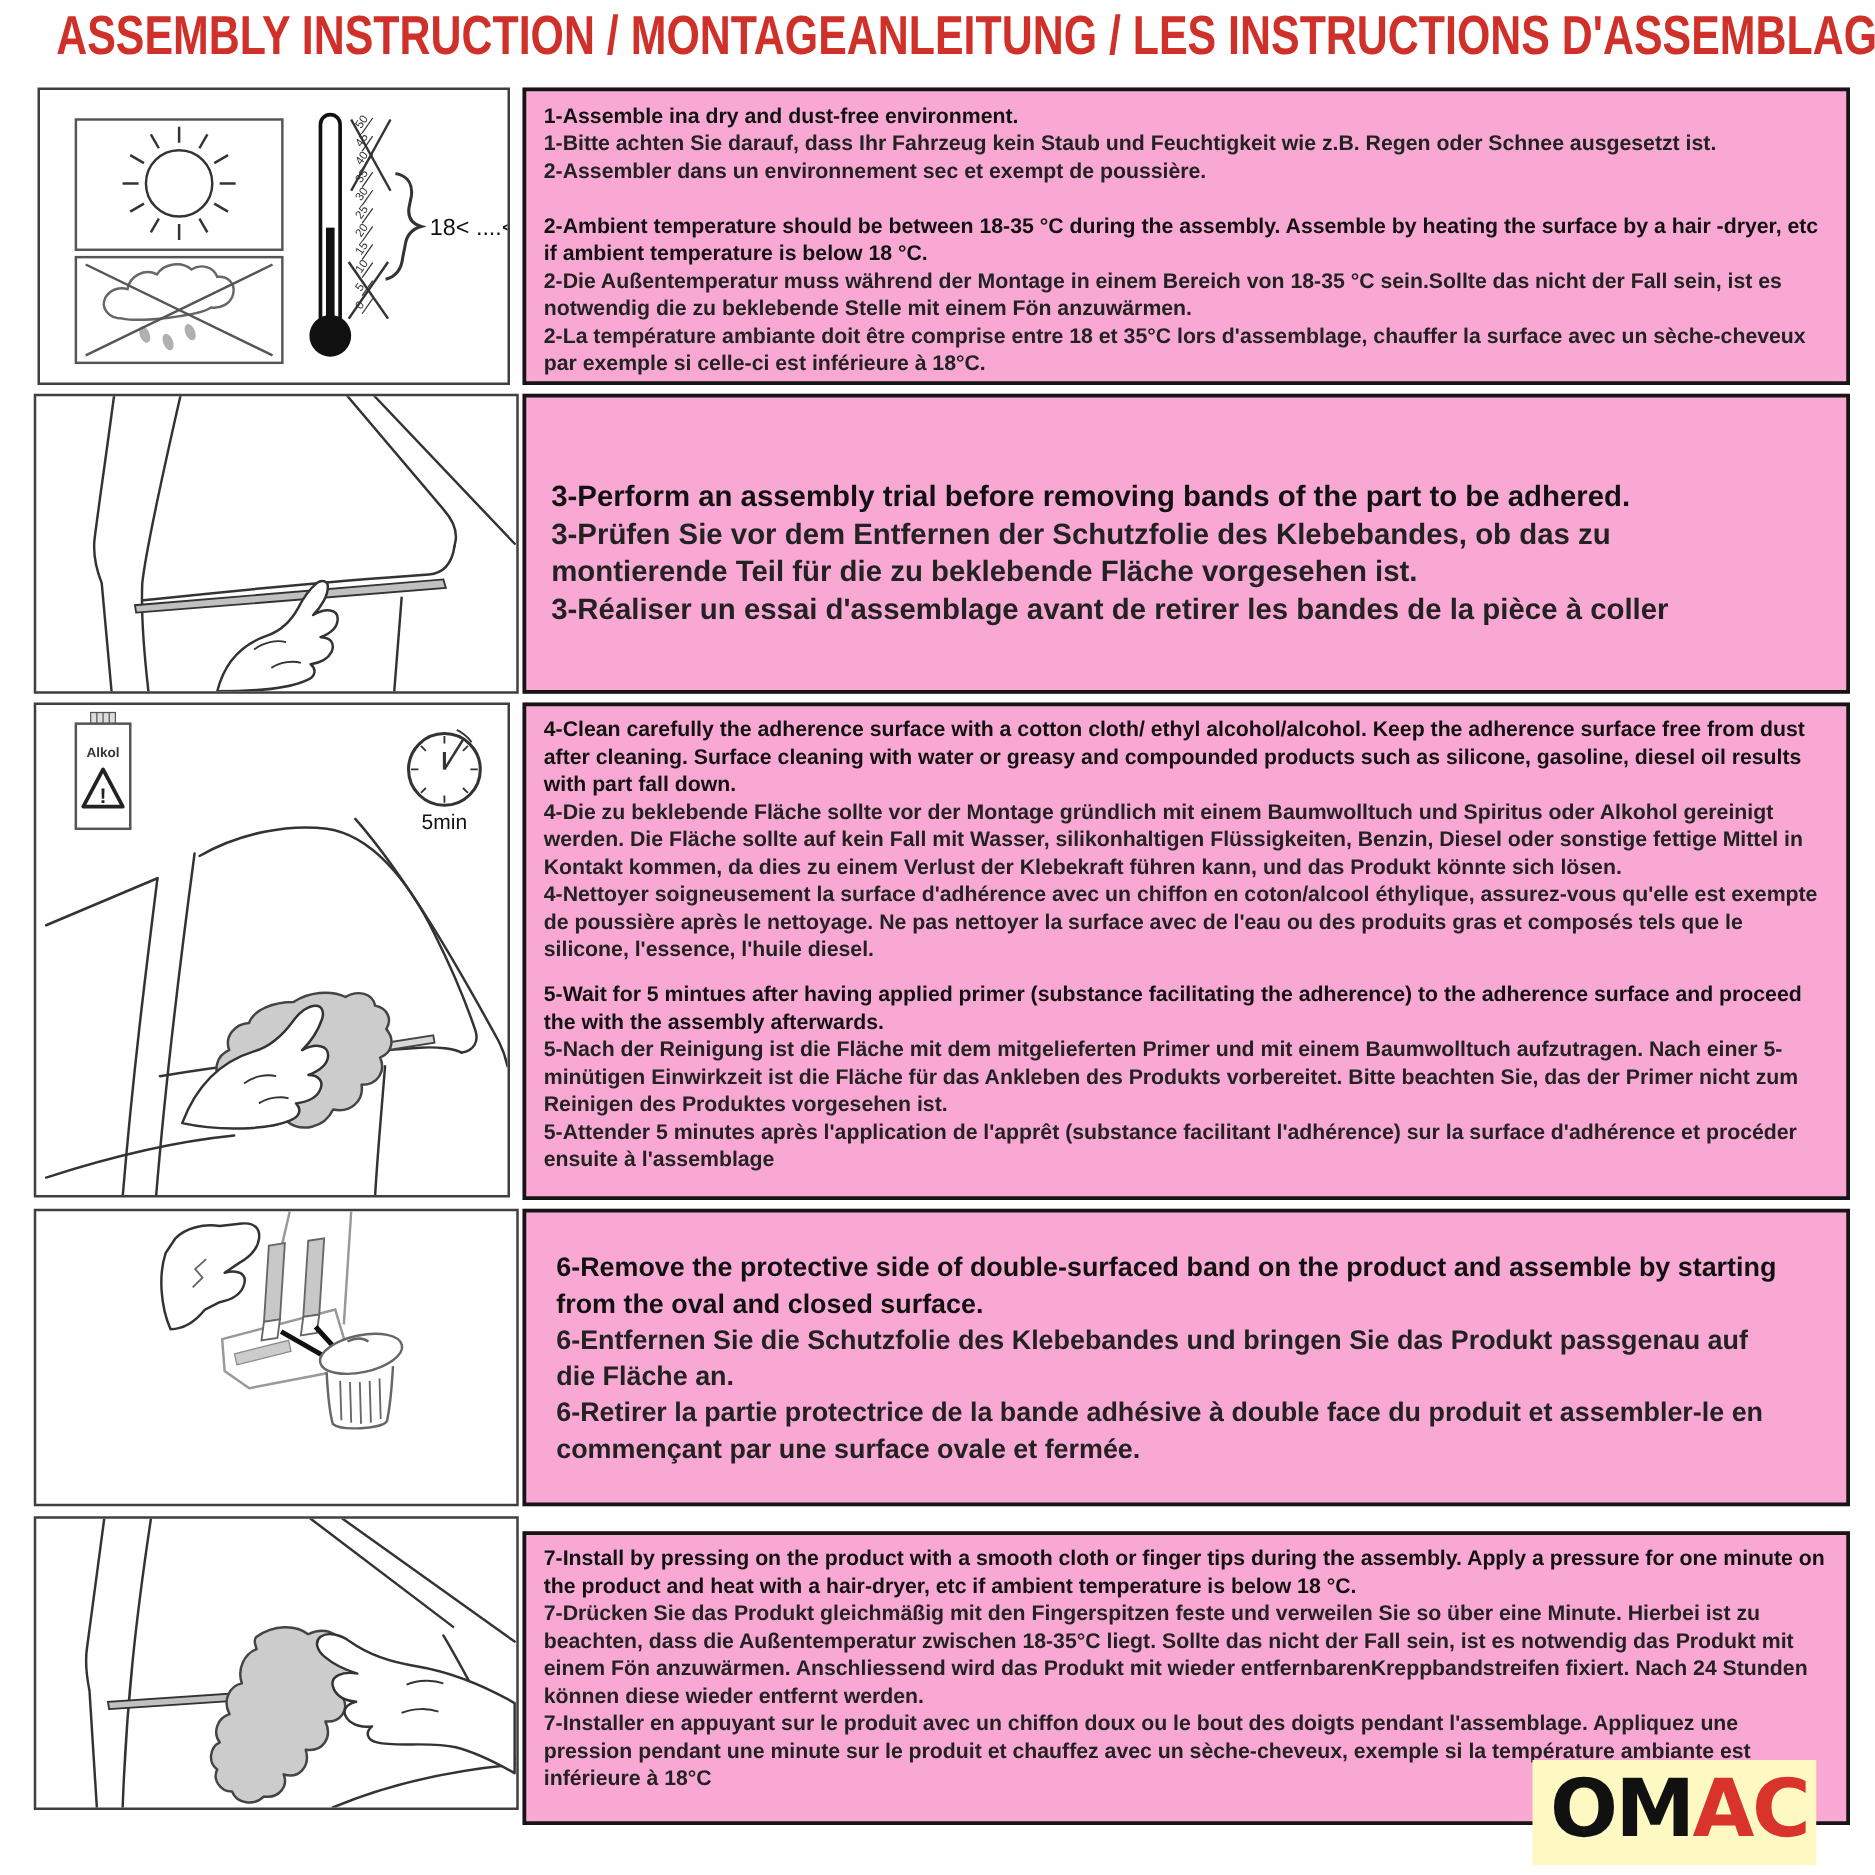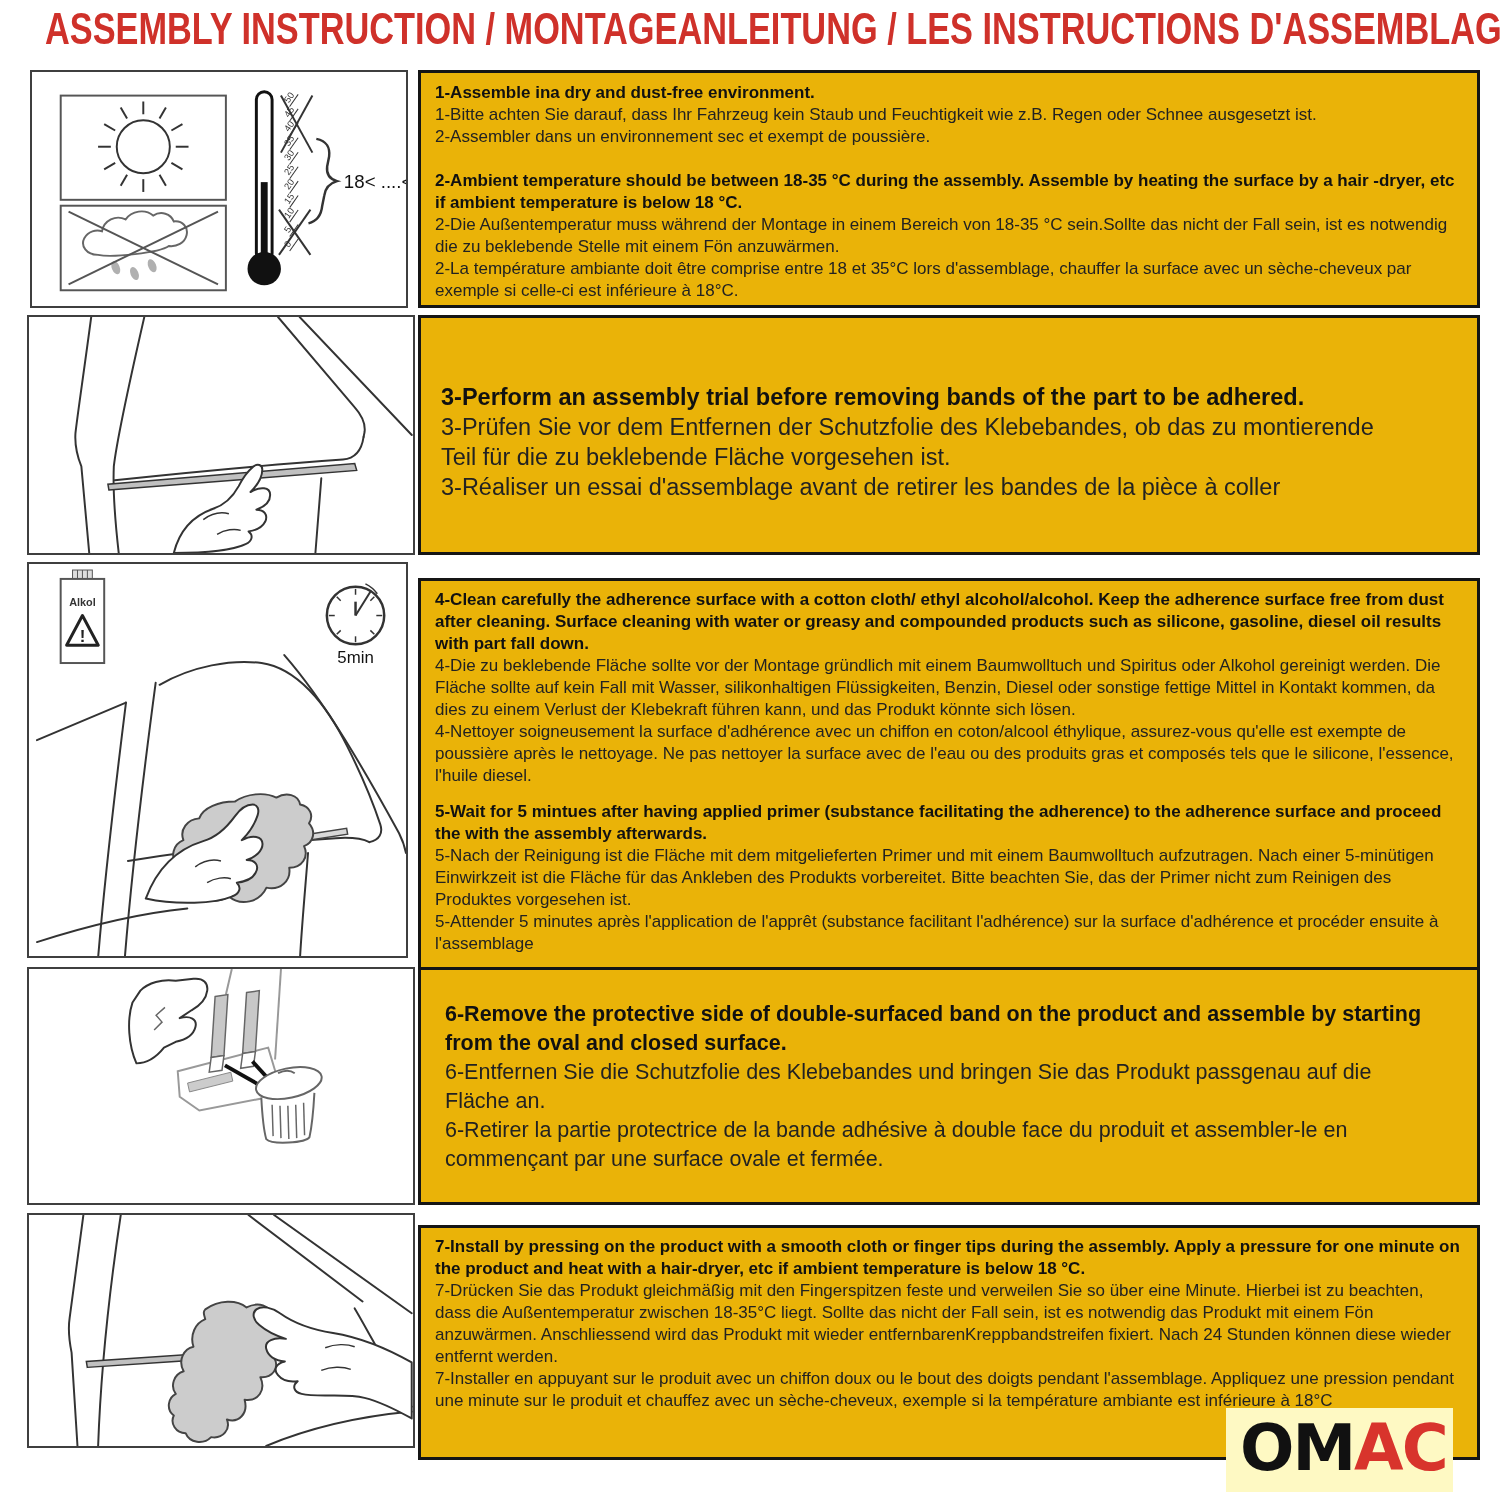--- a/index.html
+++ b/index.html
@@ -1,33 +1,33 @@
 <!DOCTYPE html>
 <html><head>
 <meta charset="utf-8">
 <style>
   html,body{margin:0;padding:0;background:#fff;}
   .page{position:relative;width:1500px;height:1500px;background:#fff;overflow:hidden;
         font-family:"Liberation Sans",sans-serif;color:#1b1b1b;}
   .title{position:absolute;left:45px;top:4px;font-size:44px;font-weight:bold;color:#cf312a;
          white-space:nowrap;transform:scaleX(0.78);transform-origin:left top;letter-spacing:0px;}
   .imgbox{position:absolute;background:#fff;border:2px solid #3f3f3f;box-sizing:border-box;}
-  .txtbox{position:absolute;background:#eab308;border:3px solid #151515;box-sizing:border-box;overflow:hidden;}
+  .txtbox{position:absolute;background:#f9a8d4;border:3px solid #151515;box-sizing:border-box;overflow:hidden;}
   .txtbox p{margin:0;}
   p.b{font-weight:bold;color:#111;}
-  p.r{font-weight:normal;color:#222;}
+  p.r{font-weight:bold;color:#222;}
   .gap{margin-top:22px !important;}
   
   #img1{left:30px;top:70px;width:378px;height:238px;}
   #txt1{left:418px;top:70px;width:1062px;height:238px;padding:9px 14px 0;font-size:17px;line-height:22px;}
   #img2{left:27px;top:315px;width:388px;height:240px;}
   #txt2{left:418px;top:315px;width:1062px;height:240px;padding:64px 20px 0;font-size:23.5px;line-height:30px;}
   #txt2 p{max-width:945px;}
   #img3{left:27px;top:562px;width:381px;height:396px;}
-  #txt3{left:418px;top:578px;width:1062px;height:398px;padding:8px 14px 0;font-size:17px;line-height:22px;}
+  #txt3{left:418px;top:562px;width:1062px;height:398px;padding:8px 14px 0;font-size:17px;line-height:22px;}
   #txt3 .gap{margin-top:14px !important;}
   #img4{left:27px;top:967px;width:388px;height:238px;}
   #txt4{left:418px;top:967px;width:1062px;height:238px;padding:30px 24px 0;font-size:21.5px;line-height:29px;}
   #txt4 p{max-width:985px;}
   #img5{left:27px;top:1213px;width:388px;height:235px;}
   #txt5{left:418px;top:1225px;width:1062px;height:235px;padding:8px 14px 4px;font-size:17px;line-height:22px;}
   svg{display:block;}
   .logo{position:absolute;left:1226px;top:1408px;background:#fef9c3;padding:0 6px 4px 14px;
         font-family:"DejaVu Sans",sans-serif;font-weight:800;font-size:64px;letter-spacing:-2px;
         line-height:80px;white-space:nowrap;}

